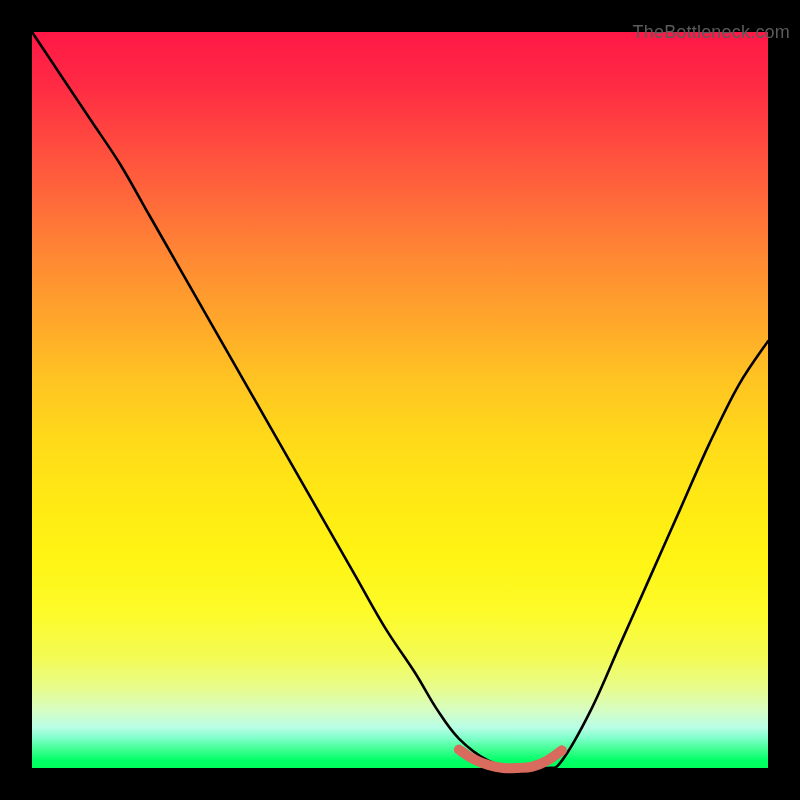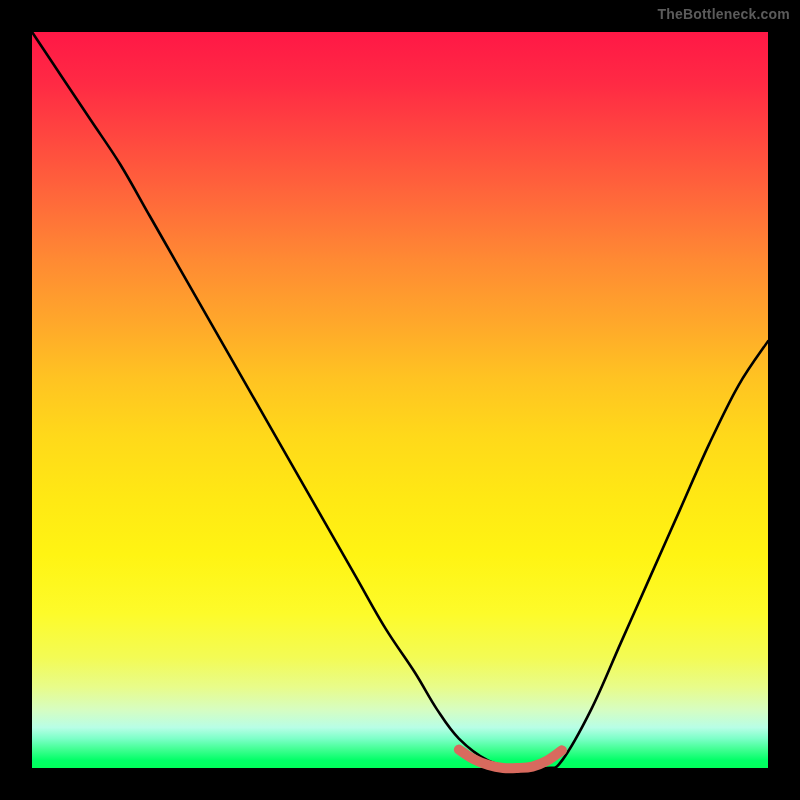--- a/index.html
+++ b/index.html
@@ -33,25 +33,25 @@
       #d7fdc0 92%,
       #b8fee6 94.5%,
       #7cffc8 96%,
       #40ff92 97.5%,
       #00ff66 99%,
       #00ff5a 100%
     );
   }
   .watermark {
     position: absolute;
-    top: 6px;
+    top: 22px;
     right: 10px;
     font-family: Arial, Helvetica, sans-serif;
-    font-size: 14px;
-    font-weight: 700;
+    font-size: 18px;
+    font-weight: 400;
     color: #5b5b5b;
     letter-spacing: 0.2px;
     user-select: none;
   }
   svg.curve-layer {
     position: absolute;
     left: 0;
     top: 0;
     width: 736px;
     height: 736px;

